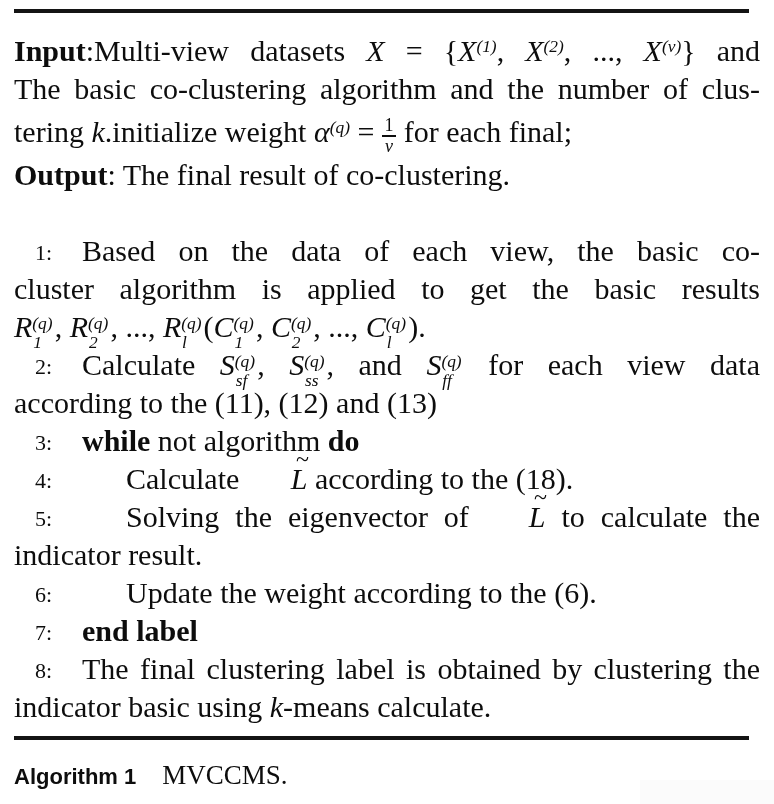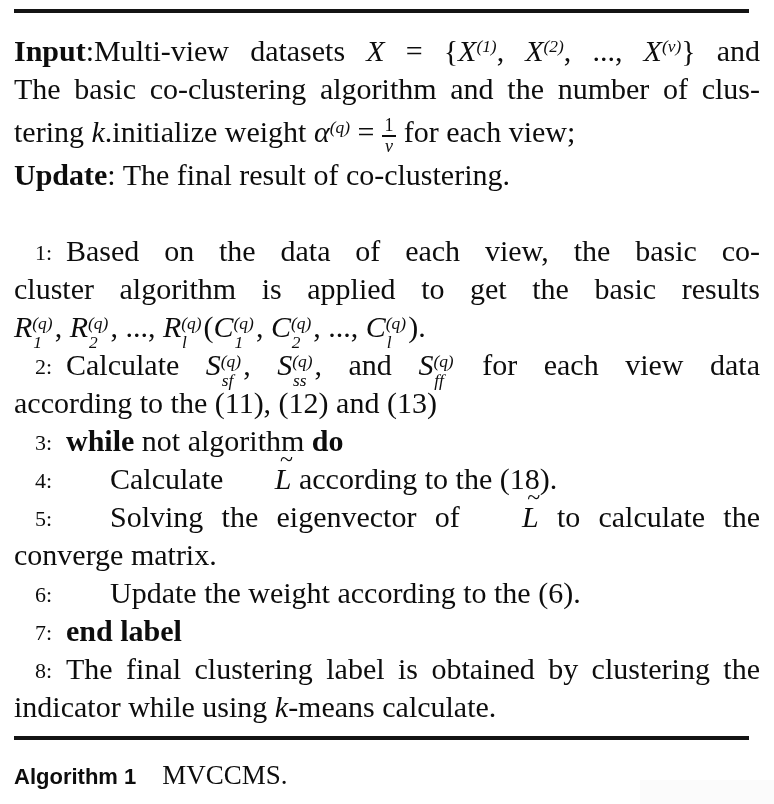--- a/index.html
+++ b/index.html
@@ -19,21 +19,21 @@
   .rule.bottom{margin-top:10px;}
   .preamble{line-height:38px;}
   .steps{margin-top:38px;line-height:38px;}
   .line{text-align:left;}
   .jl{text-align:justify;text-align-last:justify;}
   .step{position:relative;}
   .num{
     position:absolute;left:0;top:2px;width:38px;
     text-align:right;font-size:22px;line-height:38px;
   }
-  .line.first{margin-left:52px;}
+  .line.first{margin-left:68px;}
   .line.cont{}
   .line.lvl1{text-indent:44px;}
   .b{font-weight:bold;}
   .i{font-style:italic;}
   
   .sp{font-size:.58em;font-style:italic;vertical-align:.52em;}
   
   .msp{
     display:inline-block;position:relative;
     font-size:.58em;font-style:italic;line-height:1;
@@ -56,22 +56,22 @@
   .watermark{position:absolute;right:0;bottom:0;width:134px;height:24px;background:var(--watermark,#fbfbfb);}
 </style>
 </head>
 <body>
 
 <div class="page">
   <div class="rule top"></div>
   <div class="preamble" id="preamble">
       <div class="line jl"><span class="b ">Input</span><span>:Multi-view datasets </span><span class="i">X</span><span> = {</span><span><span class="i">X</span><span class="sp">(1)</span></span><span>, </span><span><span class="i">X</span><span class="sp">(2)</span></span><span>, ..., </span><span><span class="i">X</span><span class="sp">(v)</span></span><span>} and</span></div>
       <div class="line jl"><span>The basic co-clustering algorithm and the number of clus-</span></div>
-      <div class="line"><span>tering </span><span class="i">k</span><span>.initialize weight </span><span><span class="i">α</span><span class="sp">(q)</span></span><span> = </span><span class="frac"><span class="fnum">1</span><span class="fden">v</span></span><span> for each view;</span></div>
-      <div class="line"><span class="b ">Update</span><span>: The final result of co-clustering.</span></div>
+      <div class="line"><span>tering </span><span class="i">k</span><span>.initialize weight </span><span><span class="i">α</span><span class="sp">(q)</span></span><span> = </span><span class="frac"><span class="fnum">1</span><span class="fden">v</span></span><span> for each final;</span></div>
+      <div class="line"><span class="b ">Output</span><span>: The final result of co-clustering.</span></div>
     </div>
   <div class="steps" id="steps">
       <div class="step">
         <span class="num">1:</span>
         <div class="line jl first"><span>Based on the data of each view, the basic co-</span></div>
         <div class="line jl cont"><span>cluster algorithm is applied to get the basic results</span></div>
         <div class="line cont"><span><span class="i">R</span><span class="msp"><span class="ms-sup">(q)</span><span class="ms-sub">1</span></span></span><span>, </span><span><span class="i">R</span><span class="msp"><span class="ms-sup">(q)</span><span class="ms-sub">2</span></span></span><span>, ..., </span><span><span class="i">R</span><span class="msp"><span class="ms-sup">(q)</span><span class="ms-sub">l</span></span></span><span>(</span><span><span class="i">C</span><span class="msp"><span class="ms-sup">(q)</span><span class="ms-sub">1</span></span></span><span>, </span><span><span class="i">C</span><span class="msp"><span class="ms-sup">(q)</span><span class="ms-sub">2</span></span></span><span>, ..., </span><span><span class="i">C</span><span class="msp"><span class="ms-sup">(q)</span><span class="ms-sub">l</span></span></span><span>).</span></div>
       </div>
       <div class="step">
         <span class="num">2:</span>
@@ -82,34 +82,34 @@
         <span class="num">3:</span>
         <div class="line first"><span class="b ">while</span><span> not algorithm </span><span class="b ">do</span></div>
       </div>
       <div class="step">
         <span class="num">4:</span>
         <div class="line first lvl1"><span>Calculate </span><span class="accw"><span class="acc">~</span><span class="i">L</span></span><span> according to the (18).</span></div>
       </div>
       <div class="step">
         <span class="num">5:</span>
         <div class="line jl first lvl1"><span>Solving the eigenvector of </span><span class="accw"><span class="acc">~</span><span class="i">L</span></span><span> to calculate the</span></div>
-        <div class="line cont"><span>converge matrix.</span></div>
+        <div class="line cont"><span>indicator result.</span></div>
       </div>
       <div class="step">
         <span class="num">6:</span>
         <div class="line first lvl1"><span>Update the weight according to the (6).</span></div>
       </div>
       <div class="step">
         <span class="num">7:</span>
         <div class="line first"><span class="b ">end label</span></div>
       </div>
       <div class="step">
         <span class="num">8:</span>
         <div class="line jl first"><span>The final clustering label is obtained by clustering the</span></div>
-        <div class="line cont"><span>indicator while using </span><span class="i">k</span><span>-means calculate.</span></div>
+        <div class="line cont"><span>indicator basic using </span><span class="i">k</span><span>-means calculate.</span></div>
       </div>
     </div>
   <div class="rule bottom"></div>
   <div class="caption">
     <span class="cap-label">Algorithm 1</span><span class="cap-title">MVCCMS.</span>
   </div>
   <div class="watermark"></div>
 </div>
 
 </body></html>

